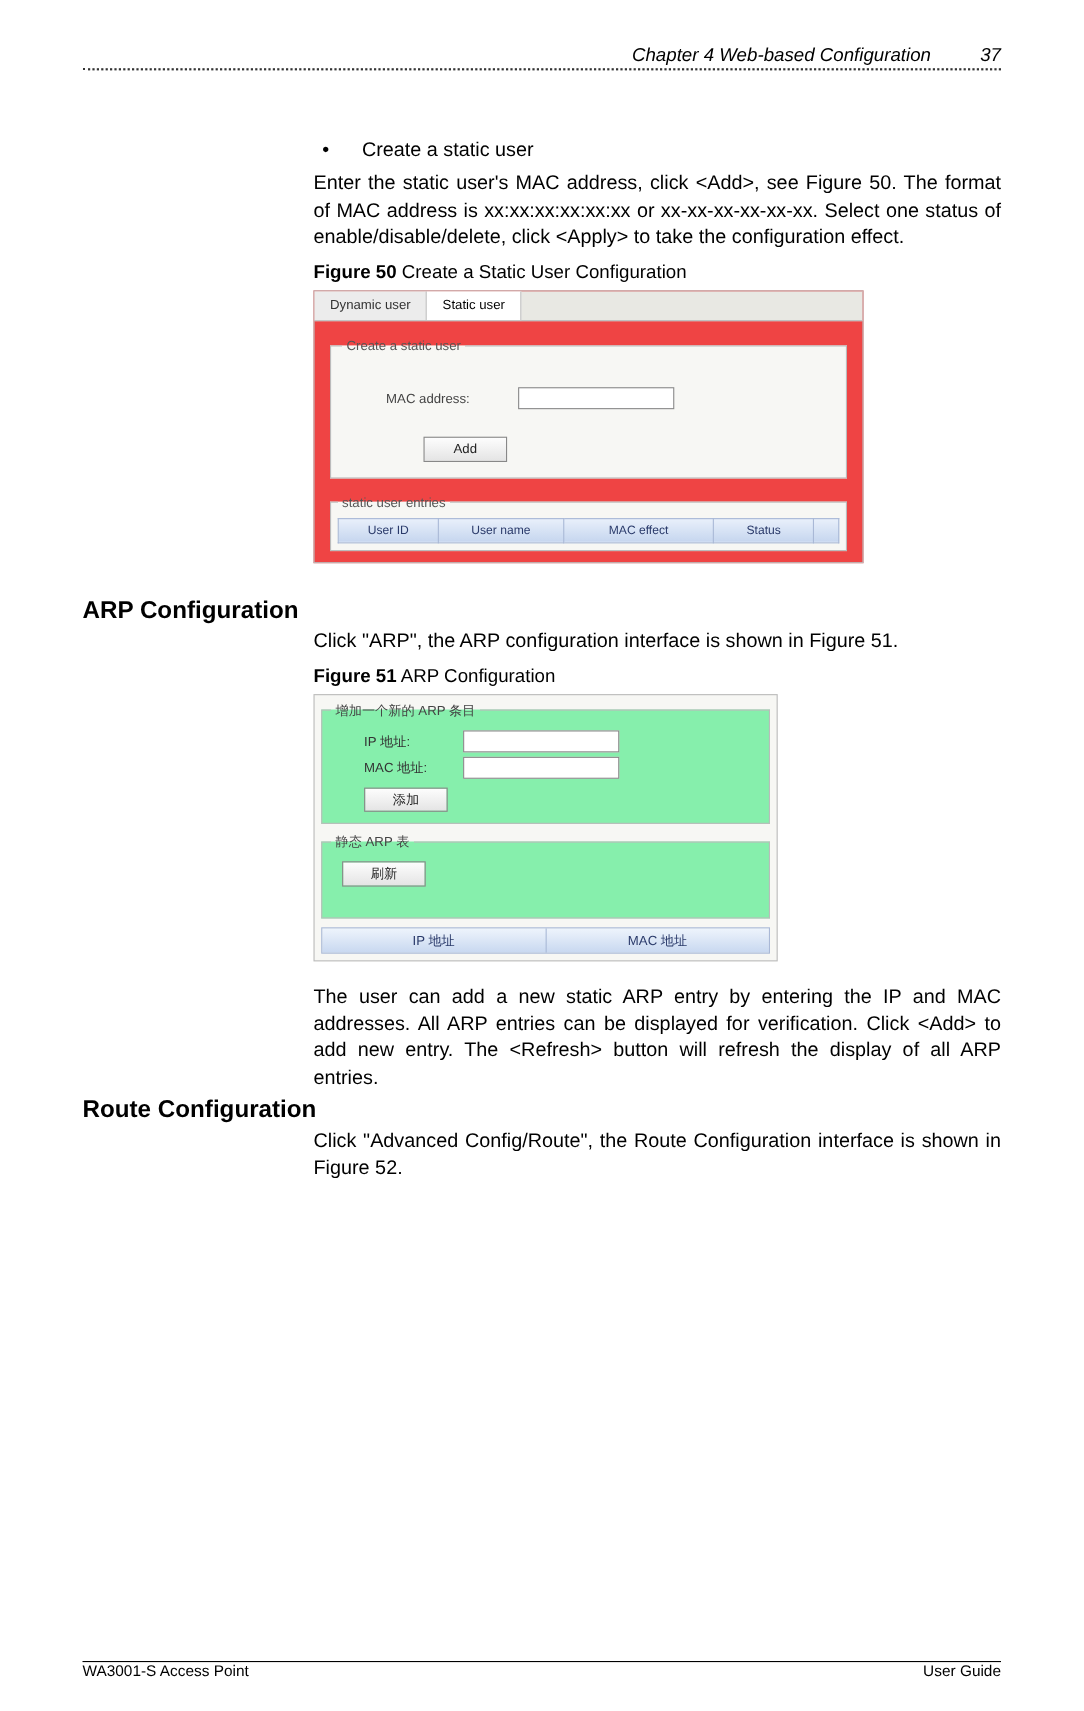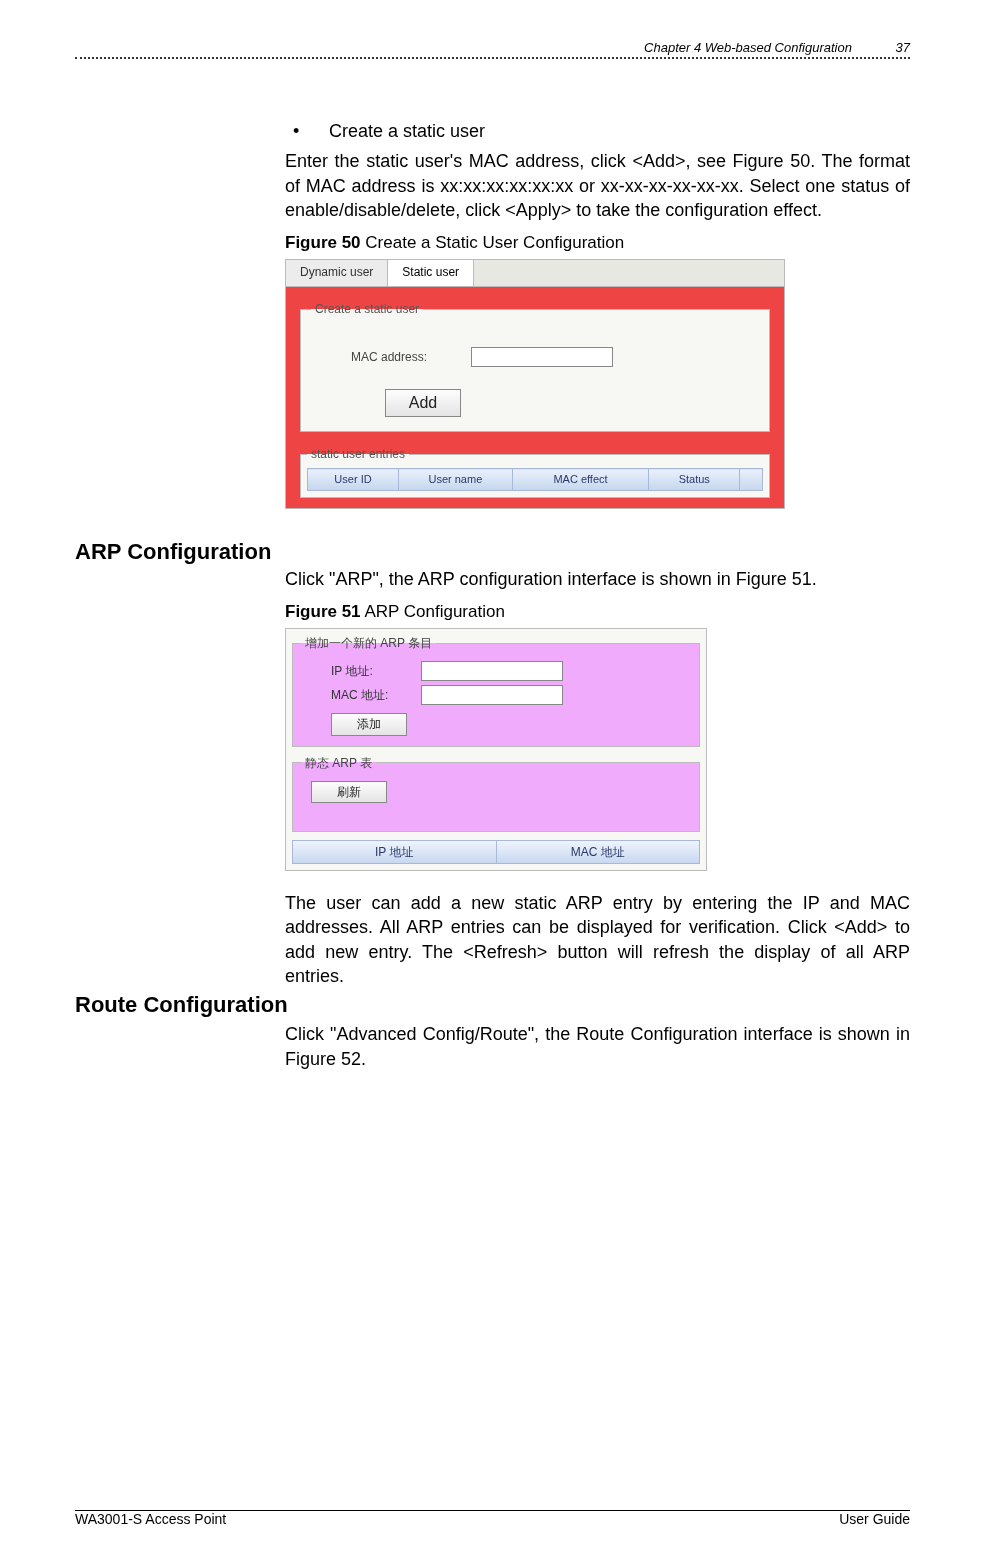--- a/index.html
+++ b/index.html
@@ -11,21 +11,21 @@
     height: 1555px;
     position: relative;
     color: #000;
   }
   .page {
     padding: 40px 75px 0 75px;
   }
   .running-header {
     text-align: right;
     font-style: italic;
-    font-size: 13px;
+    font-size: 17px;
     margin-bottom: 2px;
     color: #000;
   }
   .running-header .page-num {
     display: inline-block;
     width: 40px;
     text-align: right;
     font-style: italic;
   }
   .dotted-rule {
@@ -112,21 +112,21 @@
   .txt-input {
     height: 18px;
     width: 140px;
     border: 1px solid #888;
     background: #fff;
   }
   .btn-like {
     display: inline-block;
     min-width: 54px;
     text-align: center;
-    font-size: 16px;
+    font-size: 12px;
     padding: 2px 10px;
     background: linear-gradient(#fdfdfd,#e4e4e4);
     border: 1px solid #888;
     color: #222;
     margin-left: 74px;
   }
   .tbl50 {
     width: 100%;
     border-collapse: collapse;
     font-size: 11px;
@@ -146,21 +146,21 @@
     width: 420px;
     border: 1px solid #bbb;
     background: #f7f7f4;
     font-family: SimSun, Tahoma, Arial, sans-serif;
     margin-bottom: 20px;
   }
   .fieldset51 {
     margin: 6px 6px 8px 6px;
     border: 1px solid #bbb;
     padding: 6px 8px 10px 8px;
-    background: #f0abfc;
+    background: #86efac;
   }
   .fieldset51 legend {
     font-size: 12px;
     color: #444;
     padding: 0 4px;
   }
   .arp-row {
     display: flex;
     align-items: center;
     font-size: 12px;

